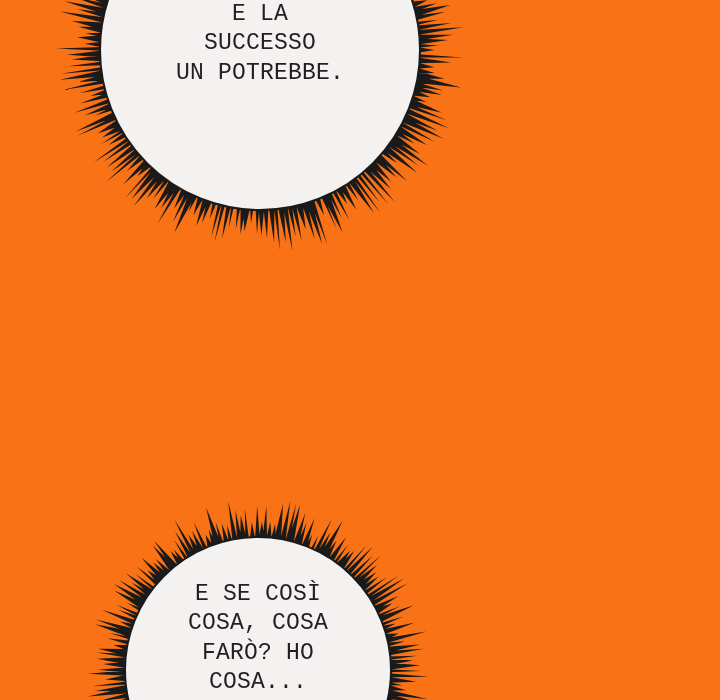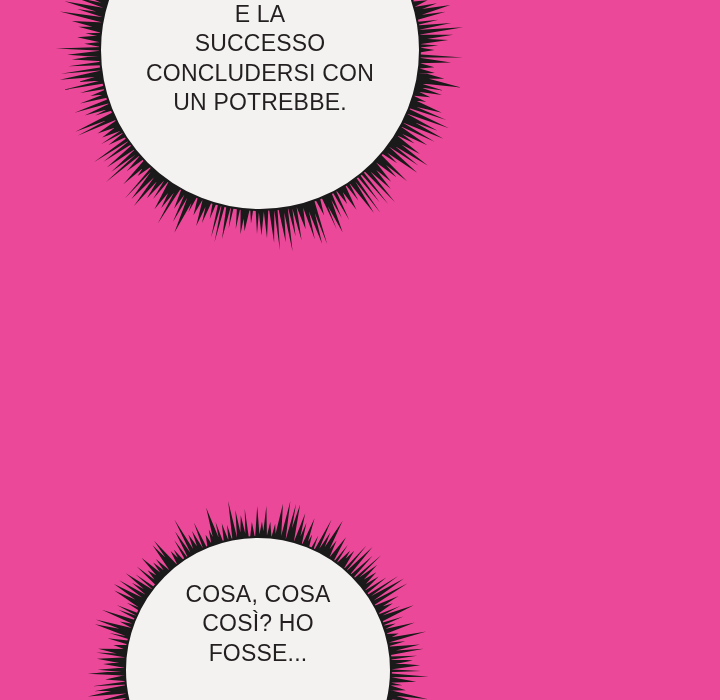--- a/index.html
+++ b/index.html
@@ -11,21 +11,22 @@
     width: 720px;
     height: 700px;
     position: relative;
     overflow: hidden;
     font-family: "Liberation Sans", sans-serif;
   }
 
   .page {
     position: absolute;
     inset: 0;
-    background: #ec4899;
+    background: #f97316;
+    font-family: Liberation Mono, monospace;
   }
 
   
   .balloon {
     position: absolute;
   }
   .balloon svg {
     position: absolute;
     top: 0;
     left: 0;
@@ -85,32 +86,32 @@
   <div class="balloon" id="balloon-1">
     <svg viewBox="0 0 400 400" width="400" height="400">
       <g id="spikes-1" fill="#1a1a1a">
           <path d="M358.00,202.74L374.53,200.04L358.00,197.34ZM357.83,207.62L402.98,207.62L357.95,204.24ZM357.47,213.21L391.13,212.59L357.84,207.57ZM356.91,218.80L374.41,217.35L357.54,212.49ZM356.24,223.72L374.84,223.08L357.04,217.64ZM355.53,228.04L384.45,228.84L356.67,220.78ZM354.63,232.66L401.02,237.49L356.01,225.28ZM353.72,236.62L383.12,240.45L354.84,231.54ZM352.64,240.91L382.04,245.09L354.09,235.07ZM351.31,245.62L370.38,247.36L353.14,239.02ZM350.06,249.53L366.29,251.98L351.55,244.74ZM348.14,255.07L381.79,262.80L350.54,248.11ZM347.16,257.55L386.25,269.94L348.67,253.54ZM344.93,262.98L388.98,278.30L347.00,257.98ZM342.62,268.05L377.52,280.75L345.02,262.79ZM340.81,271.73L383.38,288.75L343.63,265.93ZM338.81,275.50L374.55,291.81L340.86,271.60ZM335.75,280.91L367.27,295.15L338.92,275.33ZM333.91,283.90L354.53,293.45L336.50,279.62ZM330.57,289.04L359.85,303.94L334.35,283.22ZM328.33,292.23L367.70,315.49L331.92,287.01ZM326.34,294.91L358.31,315.43L328.99,291.27ZM322.55,299.79L357.20,322.64L326.60,294.59ZM320.32,302.44L337.10,313.22L323.34,298.77ZM316.10,307.20L347.10,331.26L319.67,303.19ZM313.14,310.34L336.37,327.29L317.87,305.28ZM309.07,314.36L331.15,331.75L313.86,309.59ZM305.67,317.52L330.78,339.08L310.80,312.69ZM303.09,319.76L334.98,352.22L306.57,316.67ZM299.75,322.54L328.14,354.09L302.30,320.42ZM296.26,325.30L319.55,352.22L298.92,323.21ZM292.57,328.05L320.31,362.83L295.21,326.10ZM287.95,331.30L313.98,363.07L293.09,327.70ZM284.70,333.40L298.35,350.47L288.19,331.11ZM278.85,336.95L296.38,359.72L284.41,333.60ZM275.07,339.06L287.13,353.95L280.57,335.95ZM271.75,340.78L289.22,369.90L275.17,338.99ZM267.42,342.91L281.74,367.97L270.86,341.23ZM261.81,345.46L282.70,382.39L268.68,342.34ZM260.73,345.87L276.66,379.37L263.45,344.71ZM254.65,348.27L264.15,365.50L259.55,346.37ZM249.64,350.01L267.21,394.25L253.69,348.61ZM244.84,351.55L262.17,394.04L251.59,349.38ZM241.24,352.55L254.88,389.40L246.70,350.97ZM235.38,354.03L245.64,379.29L242.58,352.20ZM231.31,354.89L241.63,390.49L236.16,353.83ZM227.38,355.63L235.58,386.31L231.91,354.76ZM222.92,356.35L232.59,401.57L227.52,355.60ZM218.02,357.00L225.78,392.30L223.96,356.20ZM213.92,357.40L219.95,400.22L217.42,357.05ZM208.79,357.78L214.14,392.77L214.33,357.37ZM203.38,357.98L207.01,388.32L208.38,357.80ZM198.36,358.02L201.49,385.54L204.19,357.97ZM195.54,357.95L196.98,383.89L199.26,358.01ZM190.16,357.70L190.98,373.81L193.47,357.87ZM182.98,357.12L184.50,381.30L190.10,357.73ZM180.60,356.83L180.42,384.33L186.02,357.40ZM177.02,356.33L175.71,379.17L180.54,356.81ZM171.24,355.37L168.68,378.36L174.12,355.87ZM166.58,354.44L161.97,389.12L171.12,355.36ZM161.93,353.35L154.55,391.92L165.25,354.14ZM158.40,352.44L151.10,387.21L161.74,353.31ZM153.00,350.86L149.73,369.11L156.96,352.04ZM147.26,348.96L141.98,373.09L152.31,350.65ZM143.17,347.46L136.18,375.98L149.09,349.61ZM138.23,345.46L133.46,365.20L143.70,347.66ZM134.35,343.73L128.51,361.91L138.01,345.34ZM129.65,341.52L114.34,382.68L136.19,344.59ZM126.48,339.87L112.85,372.10L130.76,342.04ZM122.03,337.46L114.03,358.75L127.49,340.41ZM117.94,335.03L97.78,373.50L121.66,337.23ZM113.13,332.03L101.11,358.24L119.40,335.94ZM109.60,329.64L94.44,359.29L115.84,333.77ZM106.15,327.13L93.10,349.09L109.71,329.68ZM101.50,323.59L86.95,348.25L106.88,327.69ZM98.44,321.07L73.91,356.10L103.00,324.75ZM94.00,317.22L71.44,348.95L99.53,321.99ZM92.56,315.85L64.86,348.43L94.70,317.80ZM87.41,310.90L77.61,325.94L92.36,315.72ZM85.35,308.76L63.33,334.28L89.24,312.71ZM81.15,304.15L66.90,320.91L84.95,308.33ZM78.92,301.52L46.04,332.06L81.23,304.22ZM76.14,298.13L51.35,321.69L79.34,302.04ZM73.02,294.06L46.74,317.53L76.22,298.24ZM70.18,290.09L43.39,311.80L72.63,293.52ZM68.06,286.94L33.81,312.29L70.11,289.98ZM64.71,281.65L48.56,294.90L67.52,286.14ZM63.19,279.06L41.25,293.89L64.82,281.81ZM60.06,273.45L42.15,287.55L63.60,279.83ZM57.90,269.17L37.52,283.62L61.12,275.43ZM56.08,265.24L17.49,285.74L57.91,269.12ZM54.38,261.38L15.31,281.80L56.69,266.60ZM52.48,256.62L35.24,265.39L53.81,259.95ZM51.06,252.80L24.60,265.50L52.91,257.75ZM49.59,248.45L14.46,262.66L51.02,252.66ZM47.86,242.70L20.05,253.52L49.25,247.37ZM46.85,238.94L30.36,246.01L48.17,243.78ZM45.90,234.96L20.05,243.11L46.79,238.66ZM44.79,229.60L2.67,240.03L45.52,233.22ZM43.85,224.30L17.98,231.97L44.91,230.37ZM43.25,220.06L-0.30,229.75L44.18,226.37ZM42.92,217.12L0.82,223.80L43.31,220.37ZM42.40,211.38L8.36,216.15L42.72,215.16ZM42.04,204.73L11.87,209.60L42.37,211.37ZM41.97,200.60L7.07,204.81L42.13,207.27ZM42.02,196.88L-4.07,198.48L41.99,200.77ZM42.19,191.70L24.27,193.86L42.00,197.27ZM42.65,185.17L17.14,187.15L42.13,192.67ZM42.94,182.63L25.36,183.34L42.49,187.36ZM43.71,176.59L18.35,176.73L42.85,183.26ZM44.38,172.43L11.74,171.12L43.27,179.66ZM45.33,167.61L-0.19,161.62L44.32,172.90ZM46.37,163.00L17.08,159.10L45.24,168.05ZM47.50,158.55L4.54,151.18L45.92,164.87ZM48.72,154.33L13.65,147.01L47.32,159.25ZM50.38,149.11L14.16,141.26L48.31,155.65ZM51.34,146.42L18.69,138.01L49.65,151.36ZM52.85,142.41L16.67,131.10L51.35,146.42ZM55.18,136.78L26.46,127.23L53.40,141.02ZM56.40,134.07L18.47,119.17L54.93,137.38ZM59.40,127.85L20.86,112.27L56.80,133.16ZM60.66,125.49L23.37,108.17L58.97,128.75ZM64.59,118.51L47.66,113.07L60.96,124.87ZM66.56,115.34L44.49,105.49L63.39,120.55ZM68.99,111.62L47.88,101.88L65.46,117.10ZM70.79,109.06L51.65,97.63L69.13,111.47ZM75.46,102.70L59.10,95.09L71.08,108.58ZM77.24,100.49L39.99,74.87L73.83,104.85ZM80.46,96.66L64.03,85.53L77.80,99.82ZM83.56,93.17L69.95,84.40L80.26,96.89ZM87.28,89.25L73.32,79.91L83.39,93.35ZM90.39,86.15L67.14,67.76L85.64,90.93ZM94.32,82.49L76.53,68.66L89.24,87.27ZM96.72,80.42L71.30,54.55L93.89,82.92ZM100.21,77.47L80.08,57.67L96.18,80.87ZM103.37,74.98L85.09,54.82L100.51,77.24ZM108.70,71.01L78.83,35.43L103.94,74.52ZM110.85,69.53L82.92,33.60L107.31,72.03ZM117.00,65.52L101.18,47.14L111.45,69.10ZM119.15,64.23L92.74,26.24L114.86,66.88ZM123.61,61.68L113.60,48.08L120.18,63.63ZM128.16,59.26L109.52,28.37L124.48,61.20ZM133.48,56.66L117.76,30.53L128.55,59.05ZM136.69,55.23L122.30,27.41L133.59,56.63ZM140.67,53.55L124.93,20.96L137.15,55.03ZM145.24,51.77L131.91,25.05L140.14,53.75ZM150.31,49.98L137.40,23.39L144.12,52.18ZM155.84,48.27L145.62,25.87L149.96,50.10ZM159.42,47.29L150.66,23.80L155.37,48.42ZM163.62,46.21L151.26,11.99L157.08,47.90ZM168.86,45.07L156.06,-0.93L163.62,46.22ZM173.48,44.21L163.41,6.62L167.77,45.29ZM177.60,43.57L170.19,14.71L172.20,44.44ZM181.68,43.06L177.93,26.27L178.50,43.46ZM187.95,42.44L183.39,22.11L182.67,42.93ZM191.93,42.18L187.84,25.27L186.13,42.58ZM197.72,41.97L192.42,1.66L190.22,42.26ZM200.85,41.99L198.94,2.40L197.46,42.01ZM205.93,42.07L202.89,19.71L199.13,41.97ZM209.86,42.29L209.05,11.88L205.32,42.07ZM217.39,42.92L215.81,18.05L209.96,42.27ZM219.34,43.17L221.54,0.28L214.54,42.65ZM224.72,43.93L225.11,25.74L220.34,43.30ZM229.23,44.71L234.82,-2.68L224.28,43.86ZM234.61,45.81L236.60,21.40L228.83,44.62ZM237.19,46.43L241.03,21.56L233.61,45.61ZM244.25,48.29L250.30,14.43L238.42,46.71ZM249.23,49.83L253.72,23.83L242.93,47.91ZM251.25,50.53L254.94,33.96L248.02,49.46ZM258.02,52.99L263.62,27.22L251.17,50.47ZM260.63,54.07L275.07,10.77L255.90,52.20ZM265.28,56.08L269.80,37.48L259.43,53.57ZM268.89,57.80L285.91,18.29L266.17,56.52ZM273.31,60.01L282.55,35.84L268.66,57.67ZM279.02,63.14L296.61,24.91L273.64,60.18ZM283.07,65.56L300.98,28.77L277.45,62.25ZM285.51,67.13L299.07,42.89L283.04,65.57ZM290.32,70.34L313.15,31.69L285.98,67.42ZM293.75,72.80L315.49,38.26L289.89,70.04ZM298.37,76.32L306.27,61.08L293.63,72.69ZM302.41,79.64L325.58,45.81L297.14,75.34ZM305.02,81.93L330.09,49.86L301.91,79.24ZM308.67,85.28L334.49,53.33L304.90,81.82ZM311.11,87.66L342.87,52.70L308.89,85.51ZM315.49,92.15L328.83,75.64L311.86,88.39ZM319.06,96.09L338.24,74.58L314.98,91.59ZM321.99,99.53L336.54,82.28L317.34,94.13ZM324.11,102.20L335.45,90.22L321.38,98.83ZM327.29,106.37L362.47,76.39L324.19,102.29ZM329.87,110.00L359.03,87.32L327.96,107.31ZM332.62,114.06L357.80,93.01L328.93,108.61ZM335.92,119.37L374.44,91.38L332.32,113.59ZM337.99,122.97L362.56,104.56L334.51,117.04ZM339.58,125.91L357.45,112.64L336.74,120.78ZM341.19,129.06L372.32,111.27L339.76,126.28ZM343.59,134.05L382.44,113.68L342.05,130.81ZM345.57,138.54L384.54,119.71L344.20,135.39ZM347.70,143.84L385.33,126.28L345.92,139.36ZM349.37,148.41L373.46,136.28L347.25,142.64ZM350.50,151.83L373.45,141.05L348.69,146.49ZM352.36,158.04L367.47,150.16L350.51,151.83ZM353.42,162.16L377.03,153.30L352.12,157.24ZM354.59,167.16L390.34,155.04L352.95,160.20ZM355.25,170.56L385.53,161.83L354.27,165.76ZM356.05,175.18L378.29,169.73L355.50,171.93ZM356.77,180.18L391.24,172.90L356.10,175.49ZM357.30,184.89L403.13,177.21L356.73,179.89ZM357.74,190.45L393.13,184.66L357.27,184.52ZM357.93,194.56L388.25,189.94L357.62,188.58ZM357.99,197.76L378.28,195.39L357.90,194.07Z" fill="#1a1a1a"></path>
         </g>
       <circle cx="200" cy="200" r="160" fill="#f4f1f1" stroke="#1a1a1a" stroke-width="2"></circle>
     </svg>
     <div class="text">
       <span class="line">E LA</span>
       <span class="line">SUCCESSO</span>
-      <span class="line">CONCLUDERSI CON</span>
       <span class="line">UN POTREBBE.</span>
     </div>
   </div>
 
   <div class="balloon" id="balloon-2">
     <svg viewBox="0 0 340 340" width="340" height="340">
       <g id="spikes-2" fill="#1a1a1a">
           <path d="M300.99,172.25L332.80,171.00L301.01,169.36ZM300.81,177.27L340.74,176.86L300.98,173.24ZM300.40,182.85L328.20,181.85L300.86,176.71ZM300.08,185.57L314.49,185.23L300.47,181.89ZM299.39,190.67L317.89,190.25L300.19,184.86ZM298.66,194.82L340.04,199.23L299.56,189.58ZM297.82,198.87L327.05,201.68L299.01,192.95ZM296.73,203.27L336.38,209.92L298.04,197.85ZM295.42,207.90L329.46,214.84L296.79,203.03ZM293.79,213.00L323.90,218.81L295.95,206.21ZM292.77,215.84L325.06,223.29L295.01,209.32ZM290.75,220.92L321.55,229.21L293.28,214.44ZM290.14,222.25L307.29,227.81L291.33,219.41ZM288.06,226.80L319.99,239.53L289.64,223.39ZM285.45,231.95L307.16,240.47L287.59,227.78ZM283.57,235.38L315.89,249.26L286.65,229.69ZM281.59,238.68L318.09,256.79L284.45,233.80ZM278.30,243.77L304.94,257.03L281.88,238.23ZM276.79,245.92L299.09,257.95L279.73,241.60ZM273.32,250.60L295.80,263.31L277.12,245.48ZM271.06,253.43L289.79,263.76L275.25,248.07ZM268.79,256.05L298.04,278.56L271.05,253.38ZM265.37,259.86L296.04,283.62L269.23,255.57ZM261.98,263.32L291.34,287.79L266.01,259.17ZM259.75,265.45L271.32,274.31L262.80,262.49ZM256.96,267.99L283.02,293.83L259.66,265.53ZM253.50,270.96L276.64,294.69L256.79,268.15ZM249.94,273.81L277.14,304.50L253.31,271.12ZM245.62,277.00L267.93,302.77L249.90,273.84ZM241.35,279.92L259.23,299.65L247.19,275.91ZM238.49,281.71L261.23,311.28L243.64,278.39ZM234.78,283.92L249.22,301.02L240.78,280.29ZM231.07,285.94L241.41,297.37L237.06,282.59ZM227.98,287.50L237.56,300.65L232.37,285.23ZM221.94,290.31L236.70,313.61L228.42,287.30ZM219.85,291.16L233.27,316.93L223.78,289.47ZM214.89,293.10L229.52,322.64L220.30,290.99ZM211.73,294.20L219.96,309.81L216.43,292.52ZM206.71,295.80L217.69,318.18L213.56,293.60ZM203.08,296.78L212.64,321.40L207.95,295.41ZM198.78,297.81L207.27,324.72L202.59,296.90ZM193.63,298.89L203.49,331.26L199.64,297.64ZM191.41,299.25L199.23,333.61L194.68,298.67ZM185.87,300.06L192.52,329.13L190.85,299.35ZM180.81,300.60L188.23,335.09L187.96,299.81ZM177.25,300.82L181.90,335.43L181.54,300.51ZM172.57,301.00L176.28,334.81L177.41,300.81ZM167.62,301.02L170.93,329.18L173.91,300.98ZM166.01,300.95L167.04,338.95L169.39,301.01ZM160.47,300.68L161.69,324.75L165.49,300.95ZM156.77,300.35L156.45,332.80L161.50,300.75ZM152.08,299.78L150.68,326.99L155.92,300.26ZM146.48,298.91L146.64,317.21L152.46,299.86ZM143.00,298.22L141.35,323.42L148.90,299.32ZM138.48,297.18L135.73,321.65L143.76,298.37ZM134.74,296.18L131.53,316.05L138.53,297.18ZM129.83,294.74L124.51,325.37L136.54,296.70ZM127.33,293.87L120.36,320.94L130.81,295.02ZM122.82,292.22L113.19,323.78L126.39,293.54ZM118.43,290.45L106.64,325.72L122.82,292.23ZM114.72,288.78L107.72,309.10L118.22,290.35ZM109.77,286.39L106.64,301.19L116.28,289.53ZM106.49,284.60L91.68,317.82L110.85,286.91ZM103.81,283.06L86.26,316.98L106.49,284.58ZM98.41,279.75L93.00,293.94L103.33,282.80ZM96.37,278.37L79.51,307.70L99.74,280.59ZM90.99,274.55L70.11,310.03L96.86,278.74ZM89.16,273.10L69.23,302.83L92.49,275.63ZM84.98,269.72L61.26,304.06L89.97,273.76ZM81.90,266.99L58.35,298.75L86.45,270.95ZM79.03,264.28L54.75,292.57L81.50,266.60ZM76.06,261.35L55.08,286.82L80.20,265.42ZM72.97,258.04L54.81,277.82L75.75,261.01ZM69.43,254.00L43.98,280.45L73.54,258.69ZM66.75,250.68L43.97,273.33L70.64,255.43ZM64.55,247.76L36.48,271.99L67.24,251.28ZM62.59,245.00L42.36,261.15L64.19,247.25ZM59.81,240.88L27.76,264.84L62.21,244.47ZM57.33,236.87L37.79,251.74L59.83,240.91ZM55.15,233.06L32.78,248.87L57.70,237.50ZM53.21,229.38L41.03,238.27L55.23,233.19ZM51.39,225.67L19.94,243.75L53.47,229.89ZM49.73,221.97L32.55,231.76L51.28,225.41ZM48.12,218.07L12.98,235.02L49.82,222.17ZM46.70,214.27L26.81,223.46L47.85,217.37ZM44.99,209.20L14.77,221.37L46.28,213.12ZM43.48,204.14L30.06,211.87L45.52,210.96ZM42.35,199.64L11.48,211.08L44.02,206.09ZM41.68,196.57L24.79,204.07L43.25,203.28ZM40.95,192.64L11.59,200.94L41.91,197.58ZM40.07,186.99L-0.25,196.46L41.04,193.25ZM39.80,184.67L6.10,191.37L40.40,189.21ZM39.47,181.22L4.38,186.35L39.80,184.53ZM39.04,174.74L17.13,179.38L39.45,181.31ZM38.97,170.22L-0.16,173.87L39.10,175.73ZM39.00,167.19L9.73,169.77L39.00,172.43ZM39.23,161.49L15.11,163.97L38.97,168.32ZM39.57,157.26L8.94,158.71L39.07,164.42ZM39.98,153.88L8.17,152.39L39.56,157.78ZM40.63,149.11L10.14,148.63L39.68,156.18ZM41.43,144.67L25.36,145.06L40.38,150.81ZM42.27,140.82L19.46,138.18L41.39,145.00ZM43.19,137.09L21.22,133.11L42.51,139.85ZM44.81,131.25L6.97,124.30L42.91,138.03ZM45.71,128.53L7.72,119.51L44.12,133.64ZM47.19,124.34L31.64,121.45L45.58,128.92ZM48.64,120.62L13.79,109.76L46.91,125.11ZM50.44,116.44L30.41,109.82L48.97,119.84ZM51.67,113.76L28.76,104.96L50.34,116.65ZM54.18,108.77L38.84,102.77L52.67,111.72ZM56.97,103.70L26.26,90.45L53.80,109.43ZM59.25,99.95L25.95,84.09L55.73,105.86ZM61.30,96.84L31.19,80.27L58.66,100.93ZM63.83,93.21L43.91,82.66L60.79,97.61ZM65.94,90.38L37.78,73.29L62.60,94.94ZM67.76,88.08L47.47,74.22L65.82,90.56ZM71.53,83.59L48.71,66.58L69.11,86.42ZM75.20,79.52L59.60,70.30L70.35,84.88ZM77.81,76.88L53.47,57.83L73.43,81.43ZM80.75,74.05L65.17,62.55L76.28,78.41ZM83.27,71.78L67.86,59.02L79.30,75.44ZM88.07,67.72L64.57,45.27L82.80,72.18ZM90.26,66.02L66.12,40.85L85.53,69.82ZM94.91,62.62L82.57,50.91L90.04,66.19ZM96.85,61.30L85.74,49.54L92.98,64.01ZM100.51,58.93L86.21,40.01L97.53,60.85ZM104.90,56.29L87.08,31.43L100.56,58.89ZM108.47,54.32L86.37,19.45L104.31,56.64ZM113.21,51.90L100.39,34.54L107.05,55.06ZM116.37,50.45L104.00,31.04L111.23,52.89ZM119.63,49.05L105.85,22.59L115.82,50.71ZM125.62,46.71L117.61,34.73L119.76,48.97ZM129.42,45.41L120.75,29.47L123.93,47.33ZM133.40,44.17L118.13,7.61L126.88,46.25ZM135.81,43.52L127.55,21.91L131.99,44.62ZM141.17,42.18L133.83,23.56L136.02,43.46ZM144.61,41.47L138.98,24.77L140.66,42.31ZM149.72,40.55L140.11,1.00L144.65,41.45ZM154.08,39.95L147.35,9.97L149.21,40.64ZM158.73,39.45L152.73,15.19L152.23,40.17ZM161.05,39.29L156.72,8.80L157.44,39.59ZM167.22,39.00L163.85,22.02L161.89,39.22ZM171.79,38.99L169.23,6.02L166.99,39.01ZM176.47,39.13L173.96,21.40L170.52,38.97ZM179.00,39.29L178.38,5.97L174.38,39.05ZM183.63,39.68L182.32,21.69L178.05,39.22ZM187.80,40.19L187.18,23.71L182.76,39.60ZM192.88,40.97L194.98,3.71L186.03,39.94ZM197.35,41.86L202.35,1.06L191.92,40.82ZM201.43,42.81L208.09,3.74L197.08,41.81ZM205.54,43.87L212.10,4.50L199.06,42.22ZM210.54,45.40L217.24,13.32L205.09,43.76ZM213.28,46.33L218.48,22.81L208.69,44.82ZM218.16,48.15L226.57,18.20L213.33,46.35ZM220.60,49.15L224.14,34.60L216.66,47.57ZM224.98,51.09L230.31,35.51L222.22,49.85ZM229.39,53.22L243.56,19.41L225.60,51.36ZM233.51,55.39L242.34,32.62L228.56,52.78ZM237.60,57.74L254.68,20.76L231.70,54.39ZM240.54,59.57L248.61,40.54L235.46,56.49ZM244.92,62.50L257.98,37.31L239.87,59.15ZM247.77,64.57L259.75,45.08L245.10,62.65ZM252.42,68.13L262.17,50.42L247.53,64.36ZM254.91,70.19L266.28,50.87L249.77,66.03ZM257.32,72.33L278.47,45.57L254.84,70.17ZM261.11,75.83L284.46,46.90L257.30,72.30ZM264.37,79.11L284.58,55.83L261.23,75.96ZM266.94,81.87L293.10,55.20L264.67,79.43ZM270.29,85.66L288.99,64.95L266.12,80.94ZM273.18,89.21L288.30,72.21L268.76,83.87ZM275.30,92.01L290.63,76.56L271.83,87.55ZM277.36,94.91L298.24,77.54L275.16,91.87ZM279.83,98.58L310.21,76.10L277.86,95.63ZM282.46,102.76L315.96,78.50L279.53,98.09ZM284.47,106.26L319.63,83.23L282.18,102.31ZM287.12,111.26L310.54,95.94L284.66,106.59ZM288.76,114.63L304.77,103.16L285.95,108.96ZM290.14,117.75L312.30,106.12L288.88,114.95ZM292.14,122.54L325.70,105.29L289.80,116.91ZM293.45,126.16L315.26,116.47L292.38,123.25ZM294.81,130.16L307.79,123.42L293.39,125.93ZM296.15,134.58L326.84,122.50L294.60,129.48ZM297.63,140.30L310.65,133.50L295.97,133.89ZM298.28,143.30L338.22,131.45L297.10,138.17ZM298.93,146.72L317.27,141.13L298.17,142.86ZM299.85,152.44L331.95,144.43L298.94,146.69ZM300.23,155.62L335.65,148.67L299.63,150.92ZM300.63,160.06L329.23,155.72L300.32,156.54ZM300.96,165.35L324.75,160.48L300.54,158.57ZM301.04,169.63L332.13,165.35L300.85,162.86Z" fill="#1a1a1a"></path>
         </g>
       <circle cx="170" cy="170" r="133" fill="#f4f1f1" stroke="#1a1a1a" stroke-width="2"></circle>
     </svg>
     <div class="text">
+      <span class="line">E SE COSÌ</span>
       <span class="line">COSA, COSA</span>
-      <span class="line">COSÌ? HO</span>
-      <span class="line">FOSSE...</span>
+      <span class="line">FARÒ? HO</span>
+      <span class="line">COSA...</span>
     </div>
   </div>
 
 </div>
 
 </body></html>

